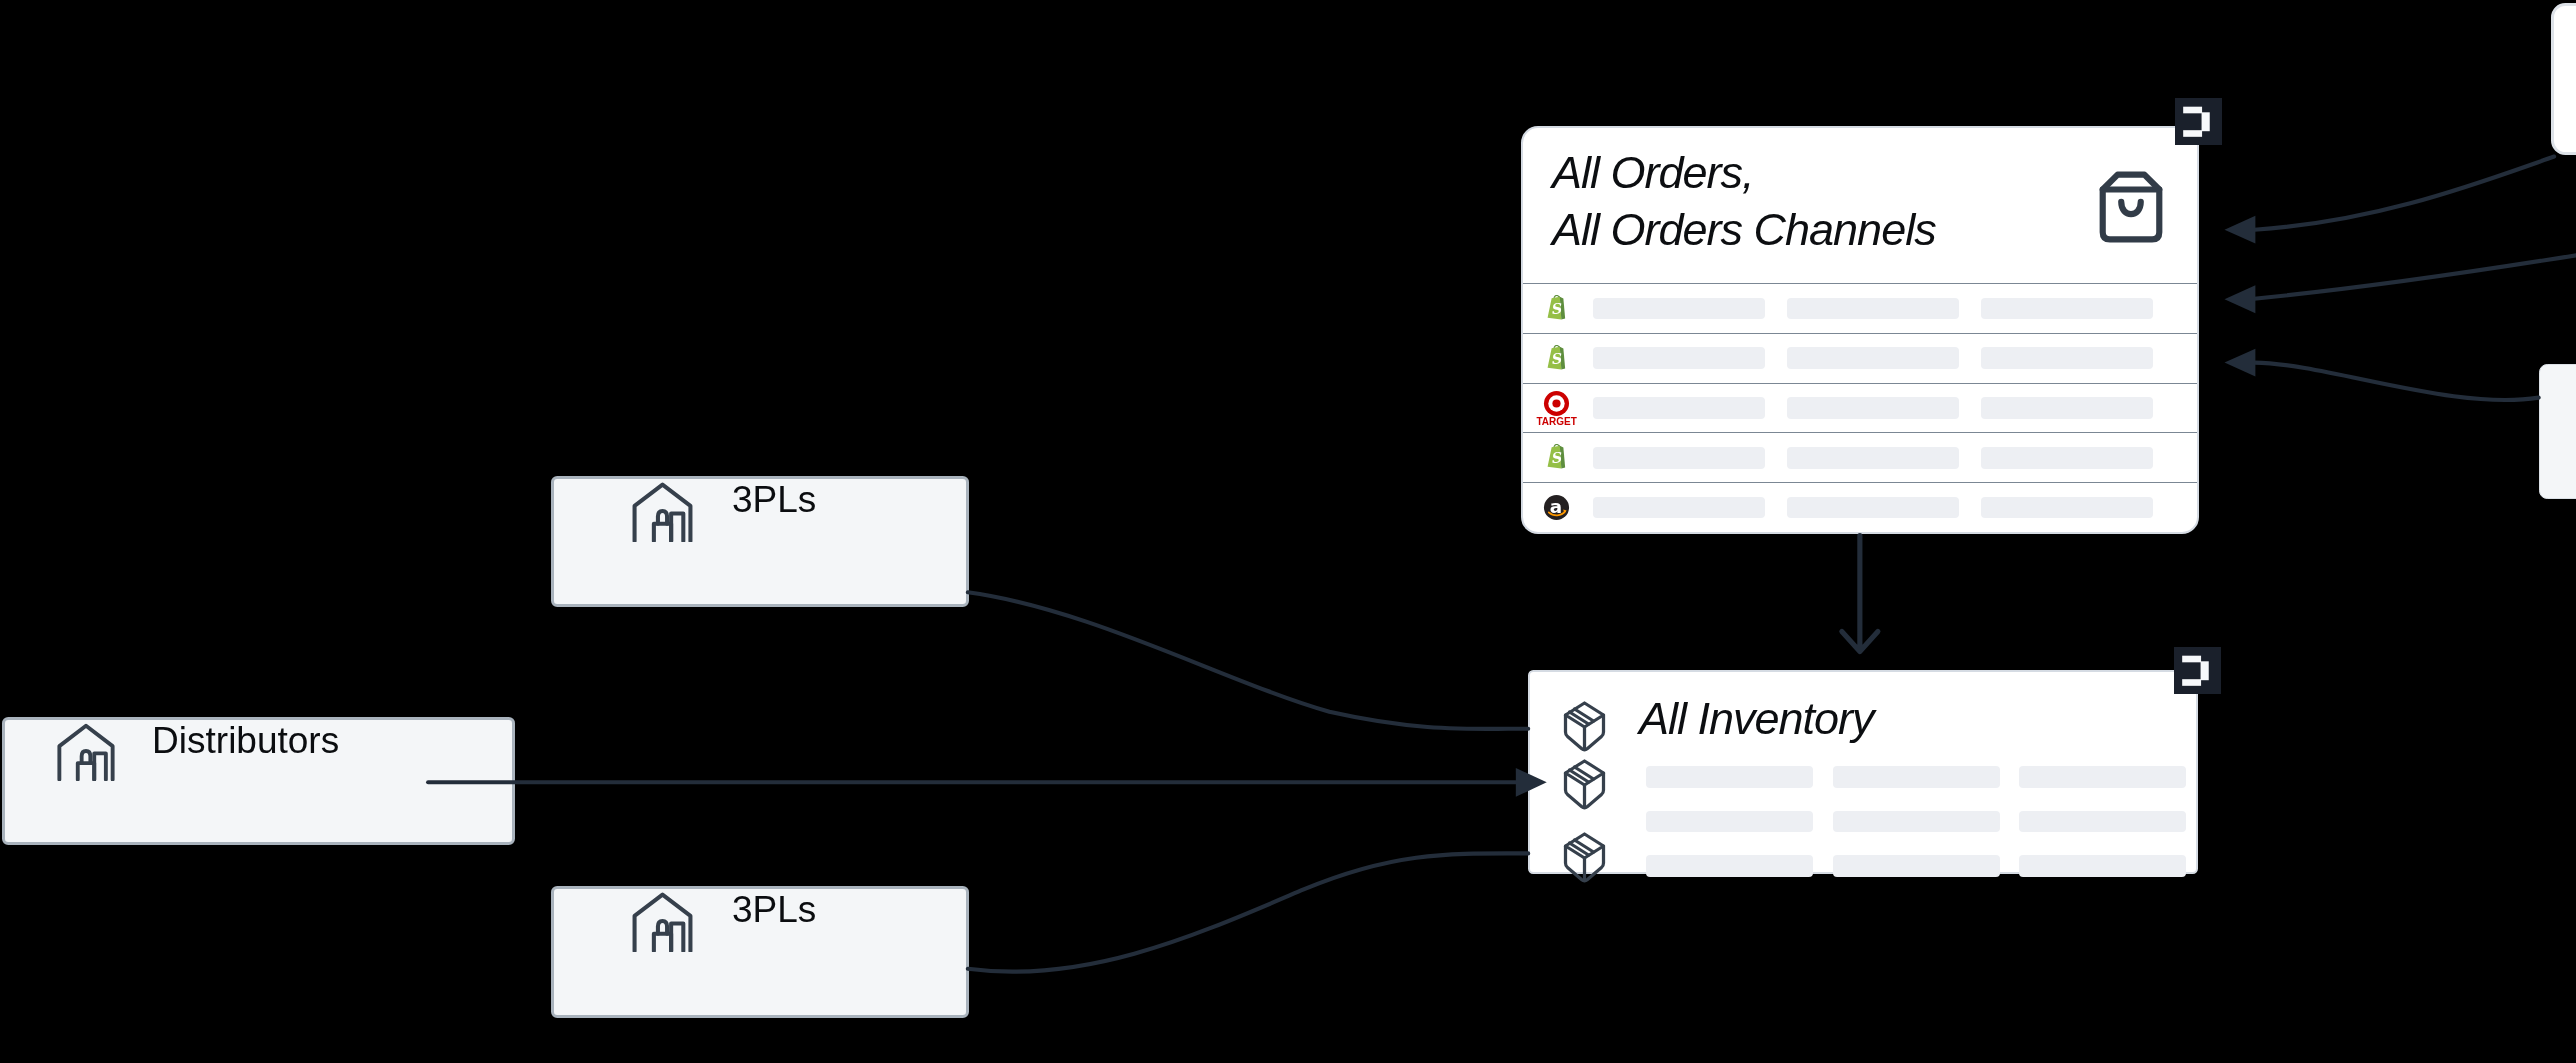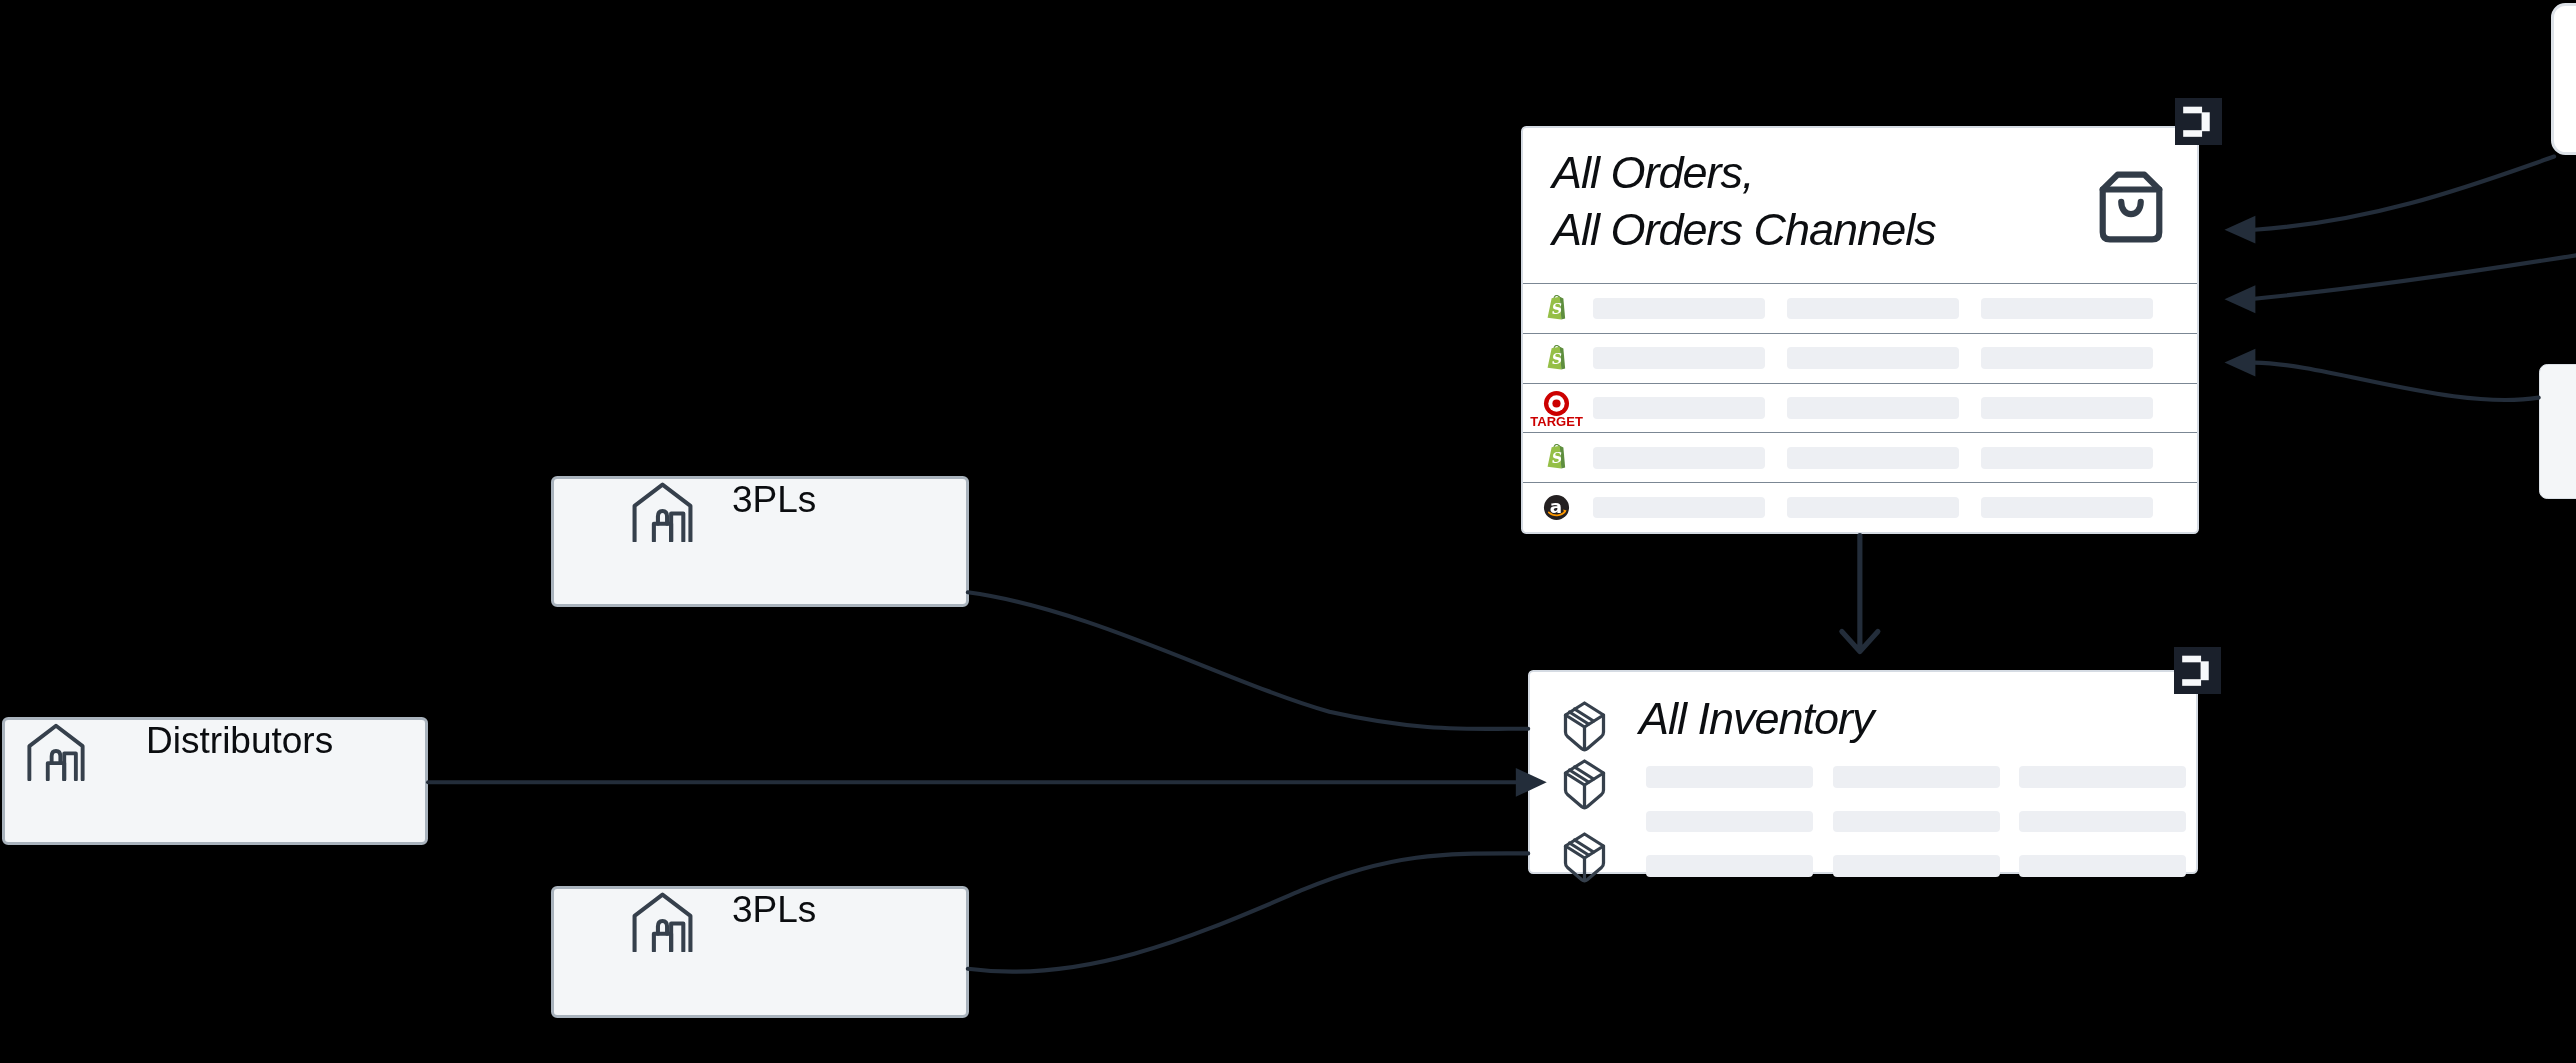--- a/index.html
+++ b/index.html
@@ -19,21 +19,21 @@
               font-size:45px;line-height:57px;white-space:nowrap;}
   .badge{position:absolute;width:47px;height:47px;background:#1a202b;z-index:6;}
 
   
   #orders-rows{position:absolute;left:0;right:0;top:155px;bottom:0;display:flex;flex-direction:column;}
   .orow{flex:1;display:flex;align-items:center;border-top:1.5px solid #7b8794;}
   .orow-icon{width:28px;margin-left:19.6px;display:flex;flex-direction:column;align-items:center;flex:none;}
   .bar{height:21.6px;background:#edeff3;border-radius:4.1px;flex:none;}
   .obar{width:172px;margin-left:22px;}
   .obar:first-of-type{margin-left:24px;}
-  .tgt-t{font-size:13px;font-weight:bold;color:#c00;letter-spacing:0;line-height:8.2px;margin-top:0.5px;}
+  .tgt-t{font-size:10px;font-weight:bold;color:#c00;letter-spacing:0;line-height:8.2px;margin-top:0.5px;}
 
   
   #inventory-icons{position:absolute;left:32px;top:0;width:47px;height:100%;}
   .inv-icon{position:absolute;left:0;width:45px;height:52px;}
   .inv-icon:nth-child(1){top:29px;}
   .inv-icon:nth-child(2){top:87px;}
   .inv-icon:nth-child(3){top:160px;}
   #inventory-grid{position:absolute;left:116px;top:94px;}
   .irow{display:flex;margin-bottom:23px;}
   .ibar{width:167px;margin-right:19.6px;}
@@ -62,21 +62,21 @@
     <polygon class="conn-head" points="4318,581 4378,554 4378,608"></polygon>
     <path class="conn" d="M4928 772 C4760 798 4520 706 4376 704"></path>
     <polygon class="conn-head" points="4318,704 4378,677 4378,731"></polygon>
     <path class="conn-chevron" d="M3610 1040 V1262 M3575 1226 L3610 1265 L3645 1226"></path>
     <path class="conn" d="M1878 1150 C2120 1183 2380 1325 2580 1382 C2750 1420 2840 1415 2966 1415"></path>
     <path class="conn" d="M830 1519 H2944"></path>
     <polygon class="conn-head" points="3002,1519 2942,1491 2942,1547"></polygon>
     <path class="conn" d="M1878 1881 C2110 1912 2330 1812 2530 1727 C2710 1652 2820 1657 2966 1657"></path>
   </svg>
 
-  <div class="card" id="orders-card" style="left:1521px;top:126px;width:678px;height:408px;">
+  <div class="card" id="orders-card" style="left:1521px;top:126px;width:678px;height:408px;border-radius:17px;">
     <div class="card-title" style="left:29px;top:15.5px;">
       <div>All Orders,</div>
       <div>All Orders Channels</div>
     </div>
     <svg style="position:absolute;left:576px;top:43px;" width="64" height="72" viewBox="0 0 124 140" fill="none" stroke="#323c48" stroke-width="12" stroke-linejoin="round" stroke-linecap="round">
       <path d="M36 7 H88 L117 36 V119 Q117 133 103 133 H21 Q7 133 7 119 V36 Z"></path>
       <path d="M7 36 H117"></path>
       <path d="M43 60 C43 92 81 92 81 60"></path>
     </svg>
     <div id="orders-rows">
@@ -215,21 +215,21 @@
   <div class="gray-box" style="left:551px;top:476px;width:418px;height:131px;padding-left:76px;">
     <svg width="65" height="63" viewBox="0 0 128 124" fill="none" stroke="#36404c" stroke-width="8" stroke-linejoin="round" stroke-linecap="round">
       <path d="M9 122 V53 L64 11 L119 53 V122"></path>
       <path d="M55 88 V74 Q55 63 64 63 Q73 63 73 74 V88"></path>
       <path d="M47 122 V88 H81 V122"></path>
       <path d="M81 122 V68 H105 V122"></path>
     </svg>
     <div class="wh-label" style="margin-left:37px;">3PLs</div>
   </div>
 
-  <div class="gray-box" style="left:2.1px;top:717px;width:426px;height:128px;padding-left:20px;gap:24px;">
+  <div class="gray-box" style="left:2.1px;top:717px;width:513px;height:128px;padding-left:50px;">
     <svg width="62" height="61" viewBox="0 0 128 124" fill="none" stroke="#36404c" stroke-width="8" stroke-linejoin="round" stroke-linecap="round">
       <path d="M9 122 V53 L64 11 L119 53 V122"></path>
       <path d="M55 88 V74 Q55 63 64 63 Q73 63 73 74 V88"></path>
       <path d="M47 122 V88 H81 V122"></path>
       <path d="M81 122 V68 H105 V122"></path>
     </svg>
     <div class="wh-label" style="margin-left:35px;">Distributors</div>
   </div>
 
   <div class="gray-box" style="left:551px;top:886px;width:418px;height:132px;padding-left:76px;">

